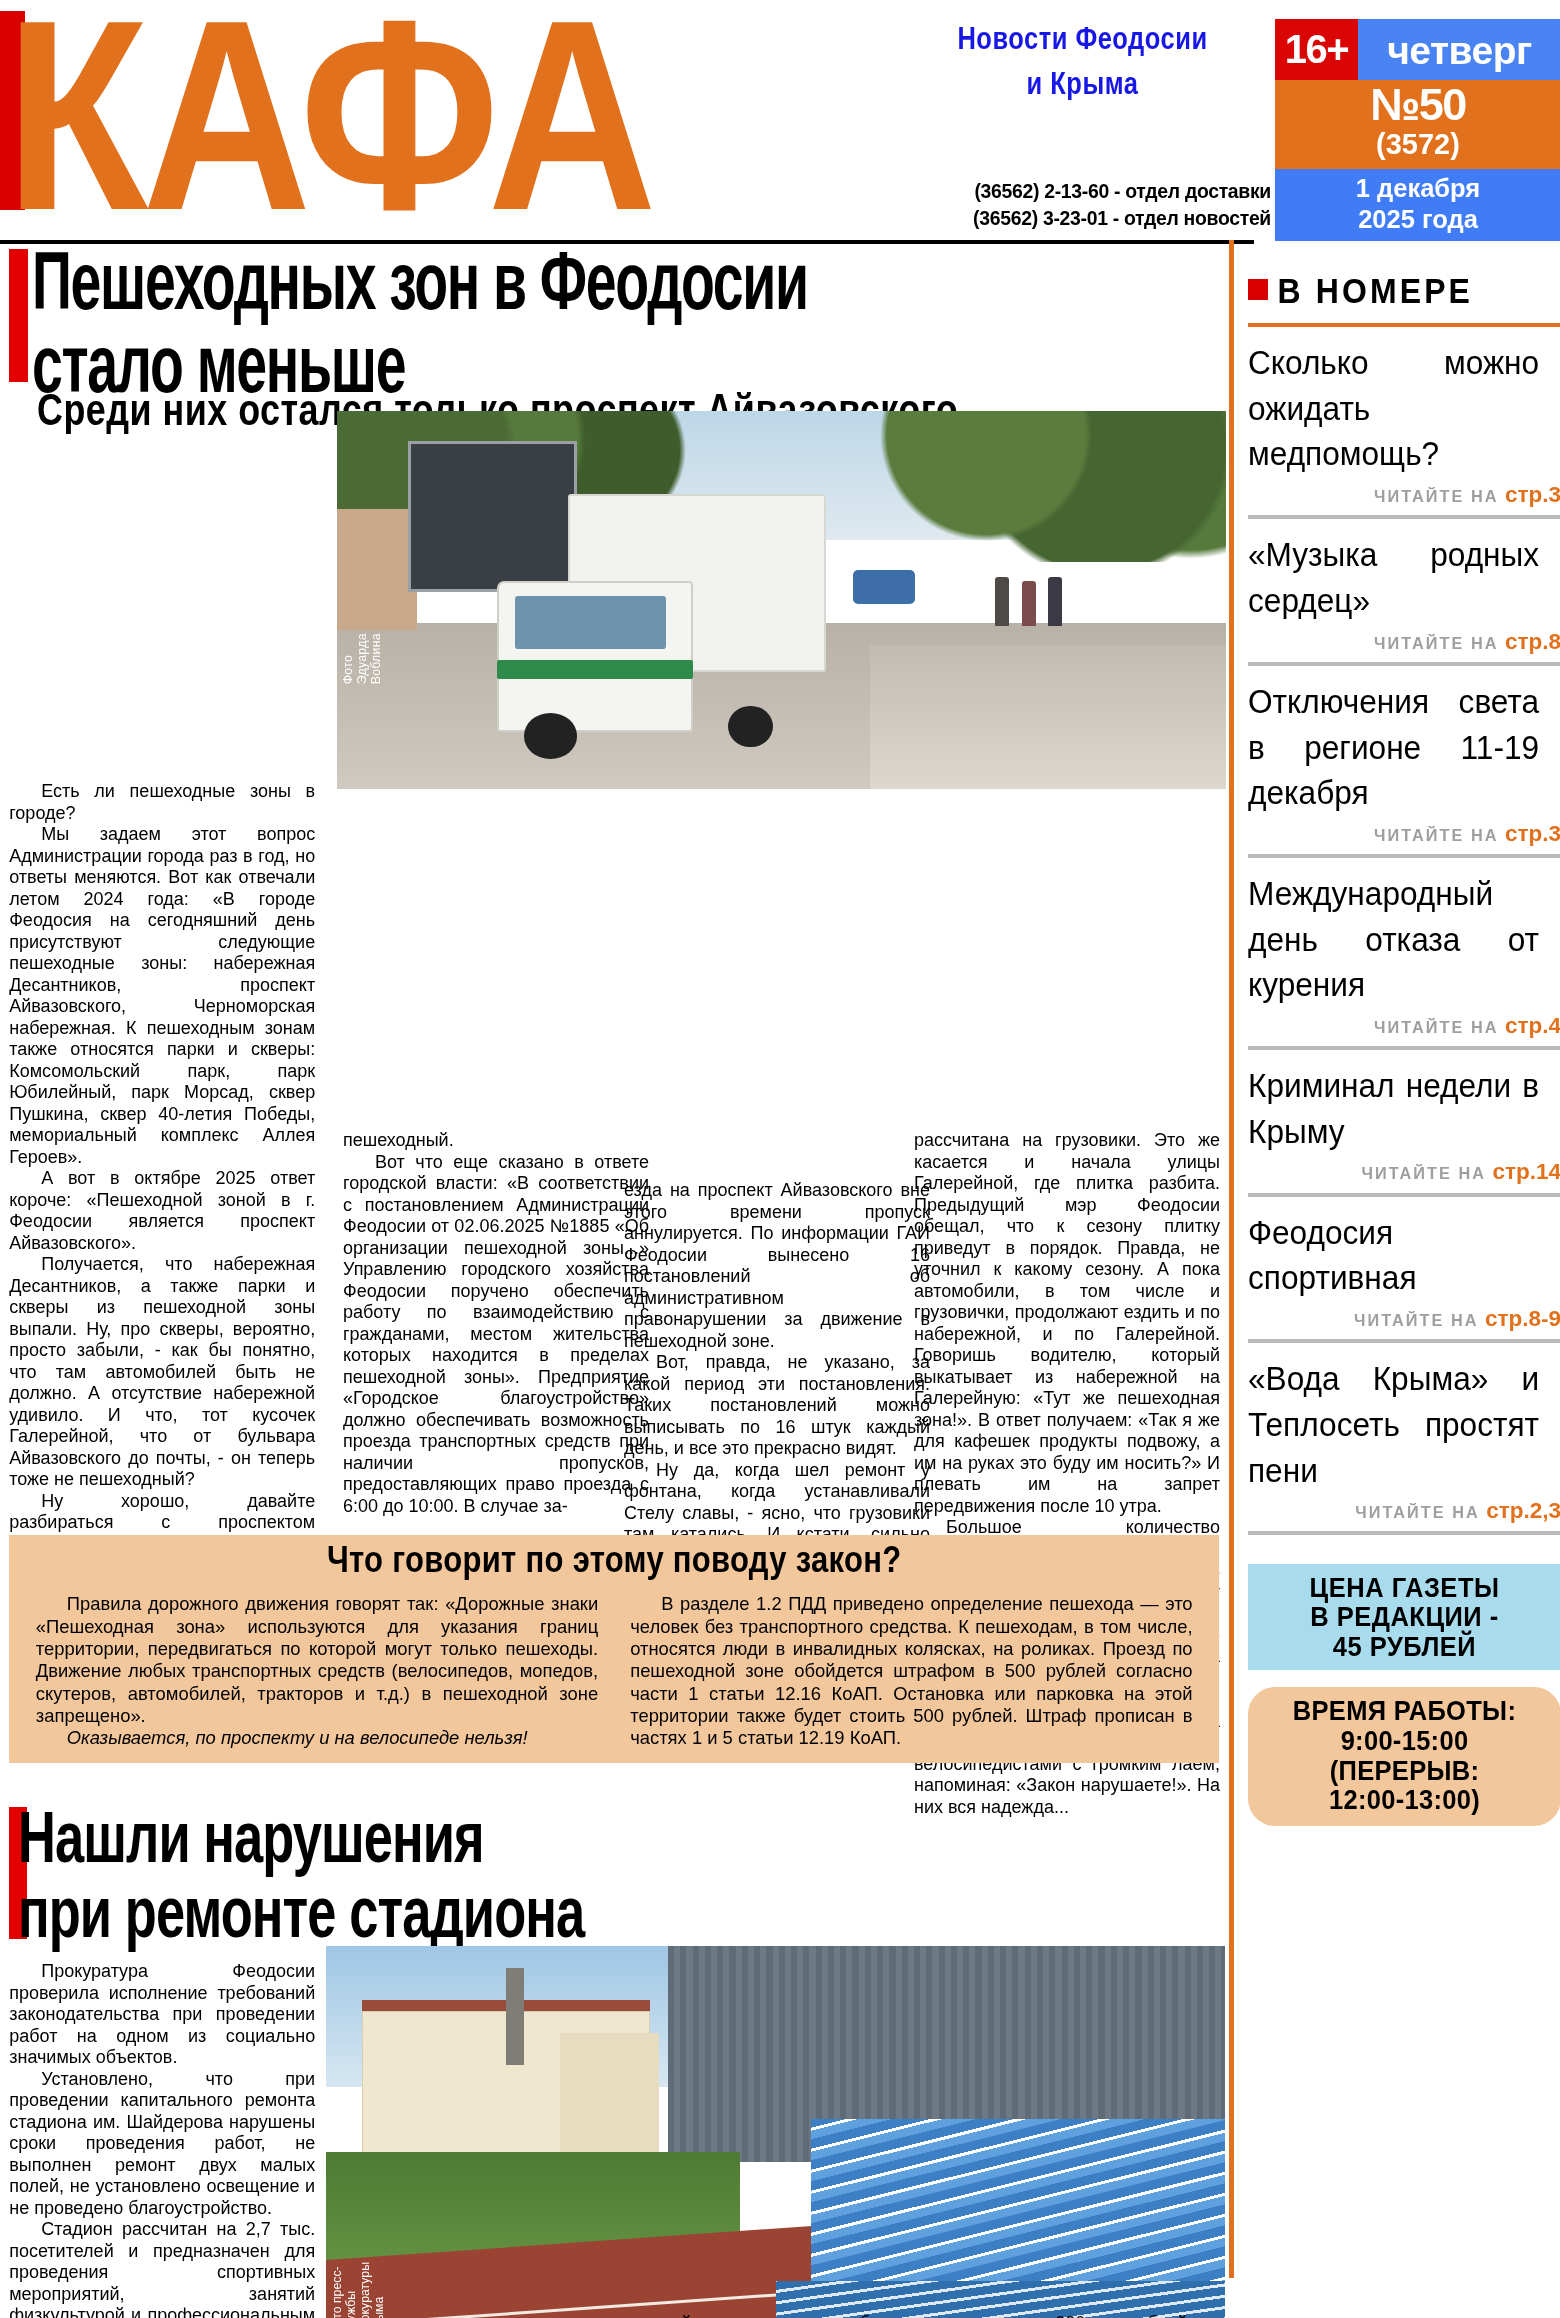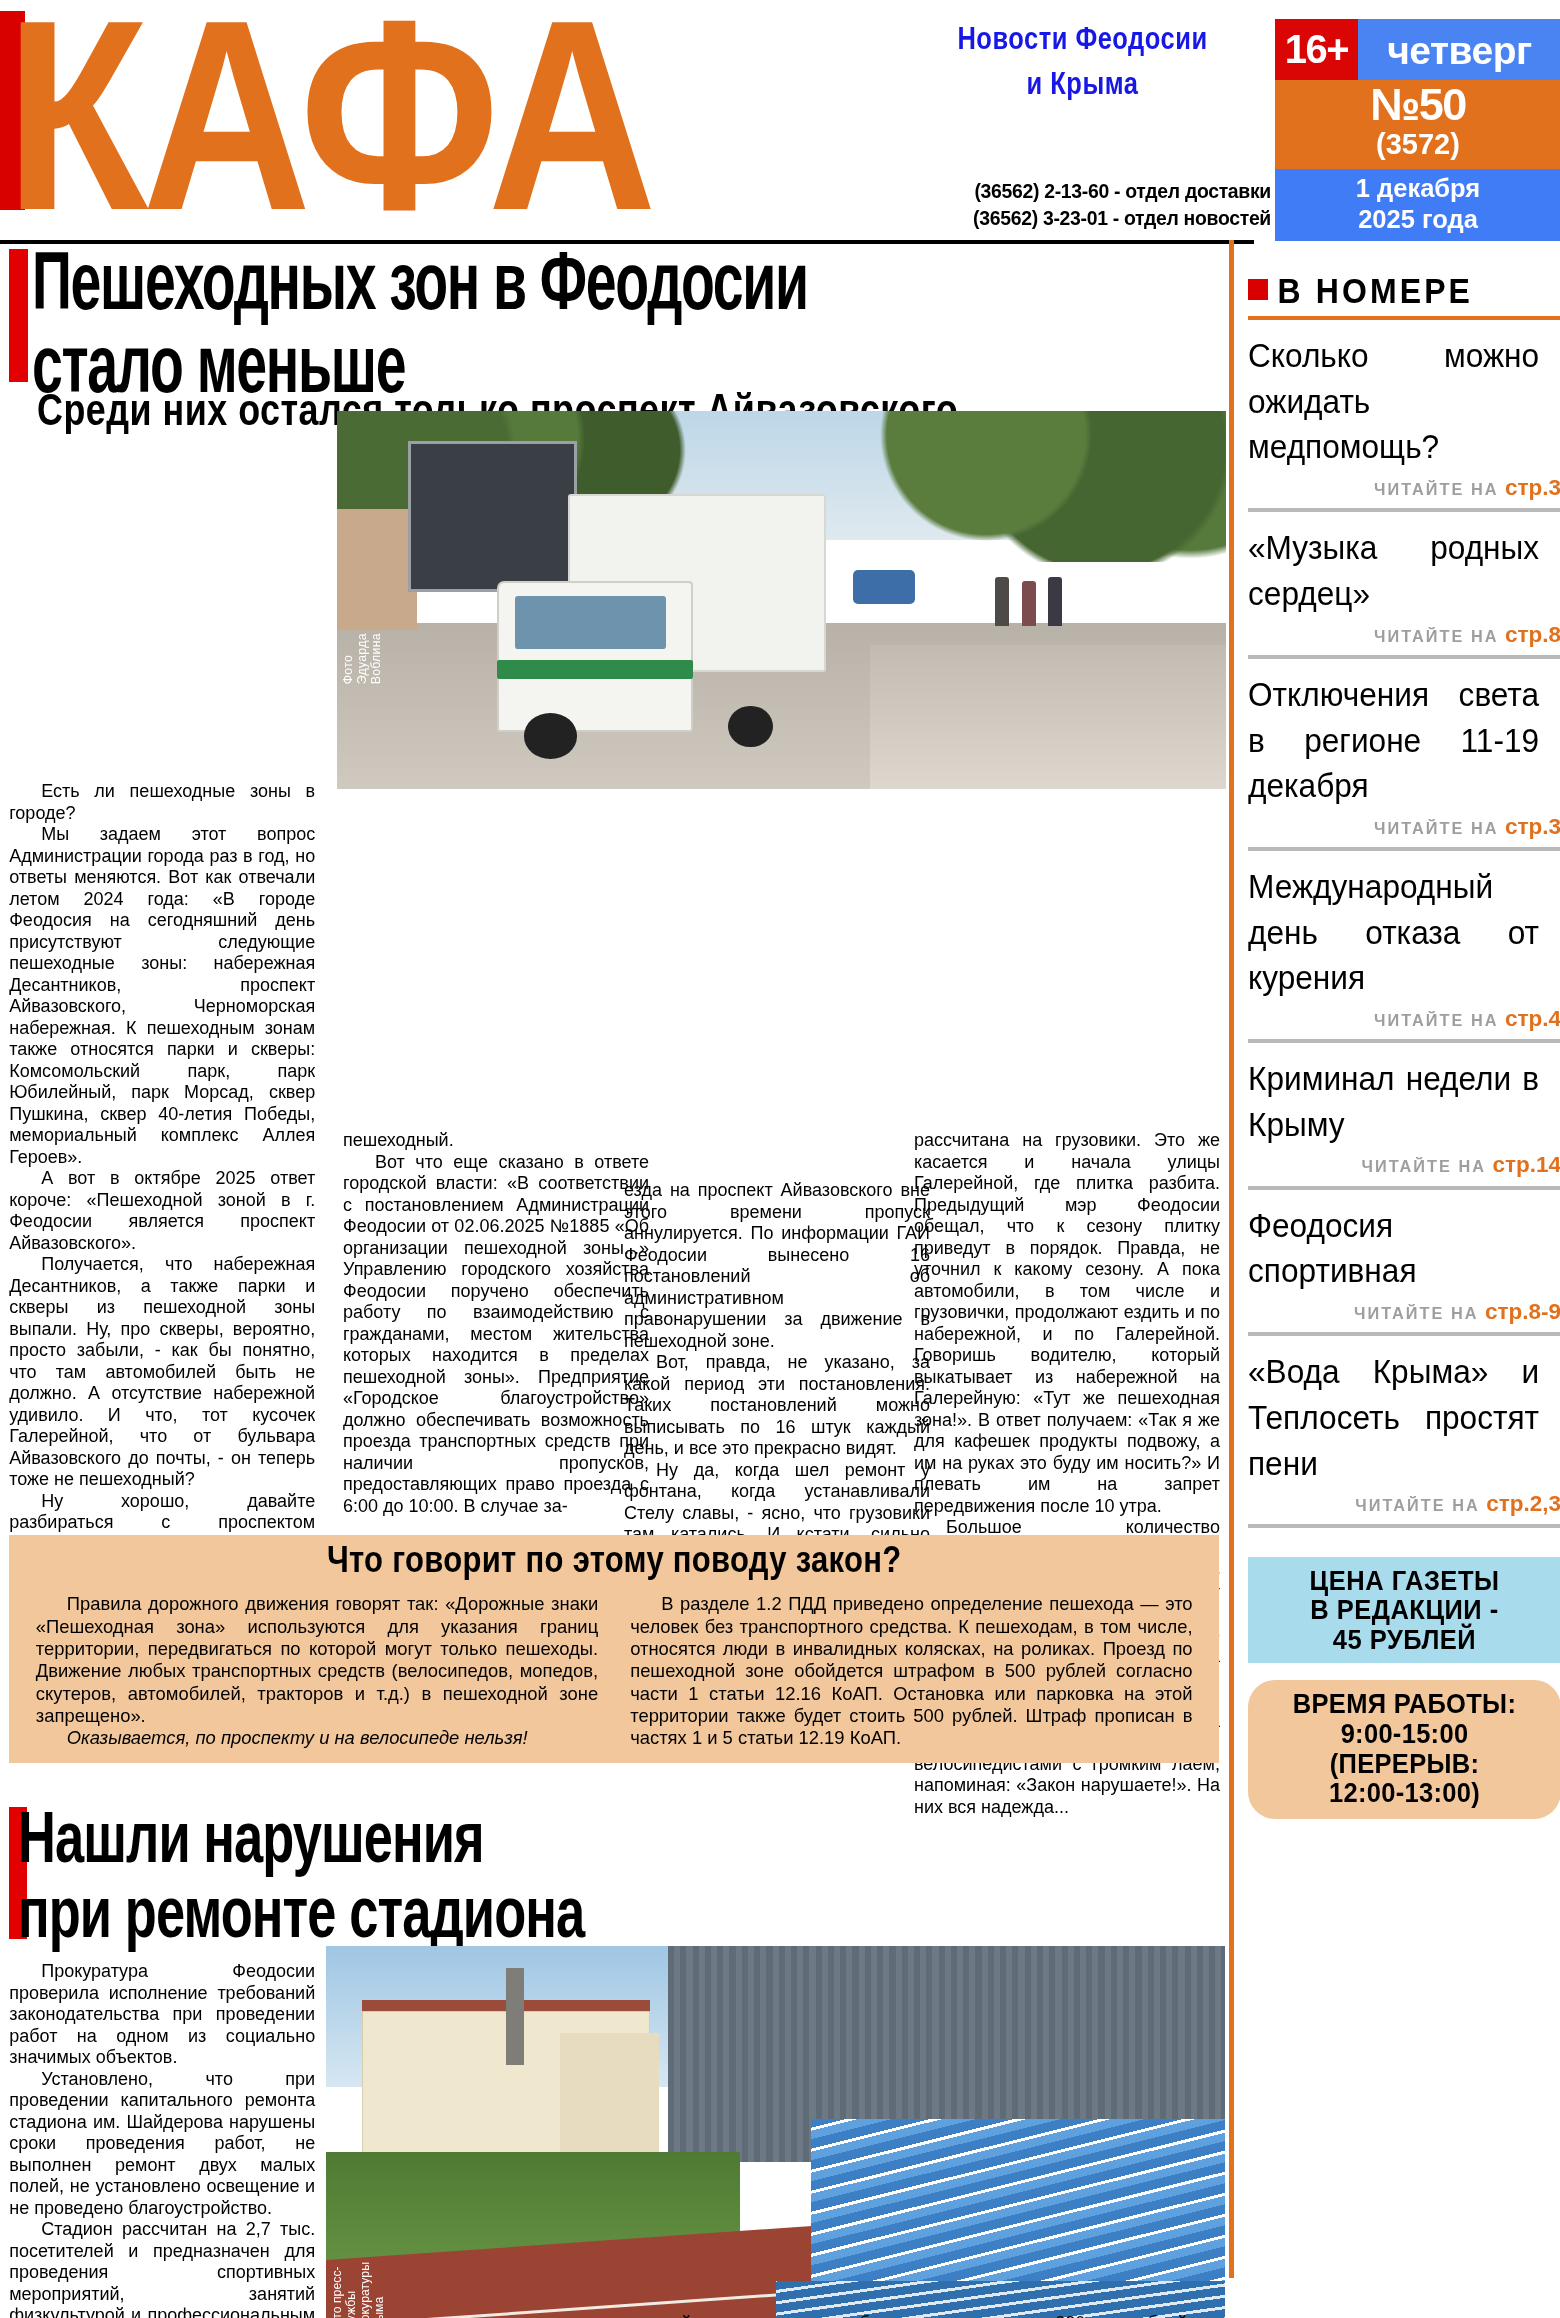--- a/index.html
+++ b/index.html
@@ -184,21 +184,21 @@
     transform: scaleY(1.14); transform-origin:center top;
   }
   .sub-promo .ptr {
     margin-top:10.2px; color:#ffffff; font-weight:bold; font-size:29px;
     letter-spacing:0.5px;
   }
   .sub-promo .ptr .arrows { margin-right:6.1px; }
 
   .innumber-head {
     display:flex; align-items:center; gap:9.2px;
-    margin-top:31px; padding-bottom:8px;
+    margin-top:31px; padding-bottom:15px;
     border-bottom:4.6px solid #e2711d;
   }
   .innumber-head .sq { width:20.4px; height:20.4px; background:#d90000; flex:0 0 auto; }
   .innumber-head .tx {
     font-weight:bold; font-size:32px; letter-spacing:3.1px;
     transform: scaleY(1.12); transform-origin:left top;
   }
 
   .si {
     padding:13.3px 0 7.1px; border-bottom:4.1px solid #b9b9b9;

